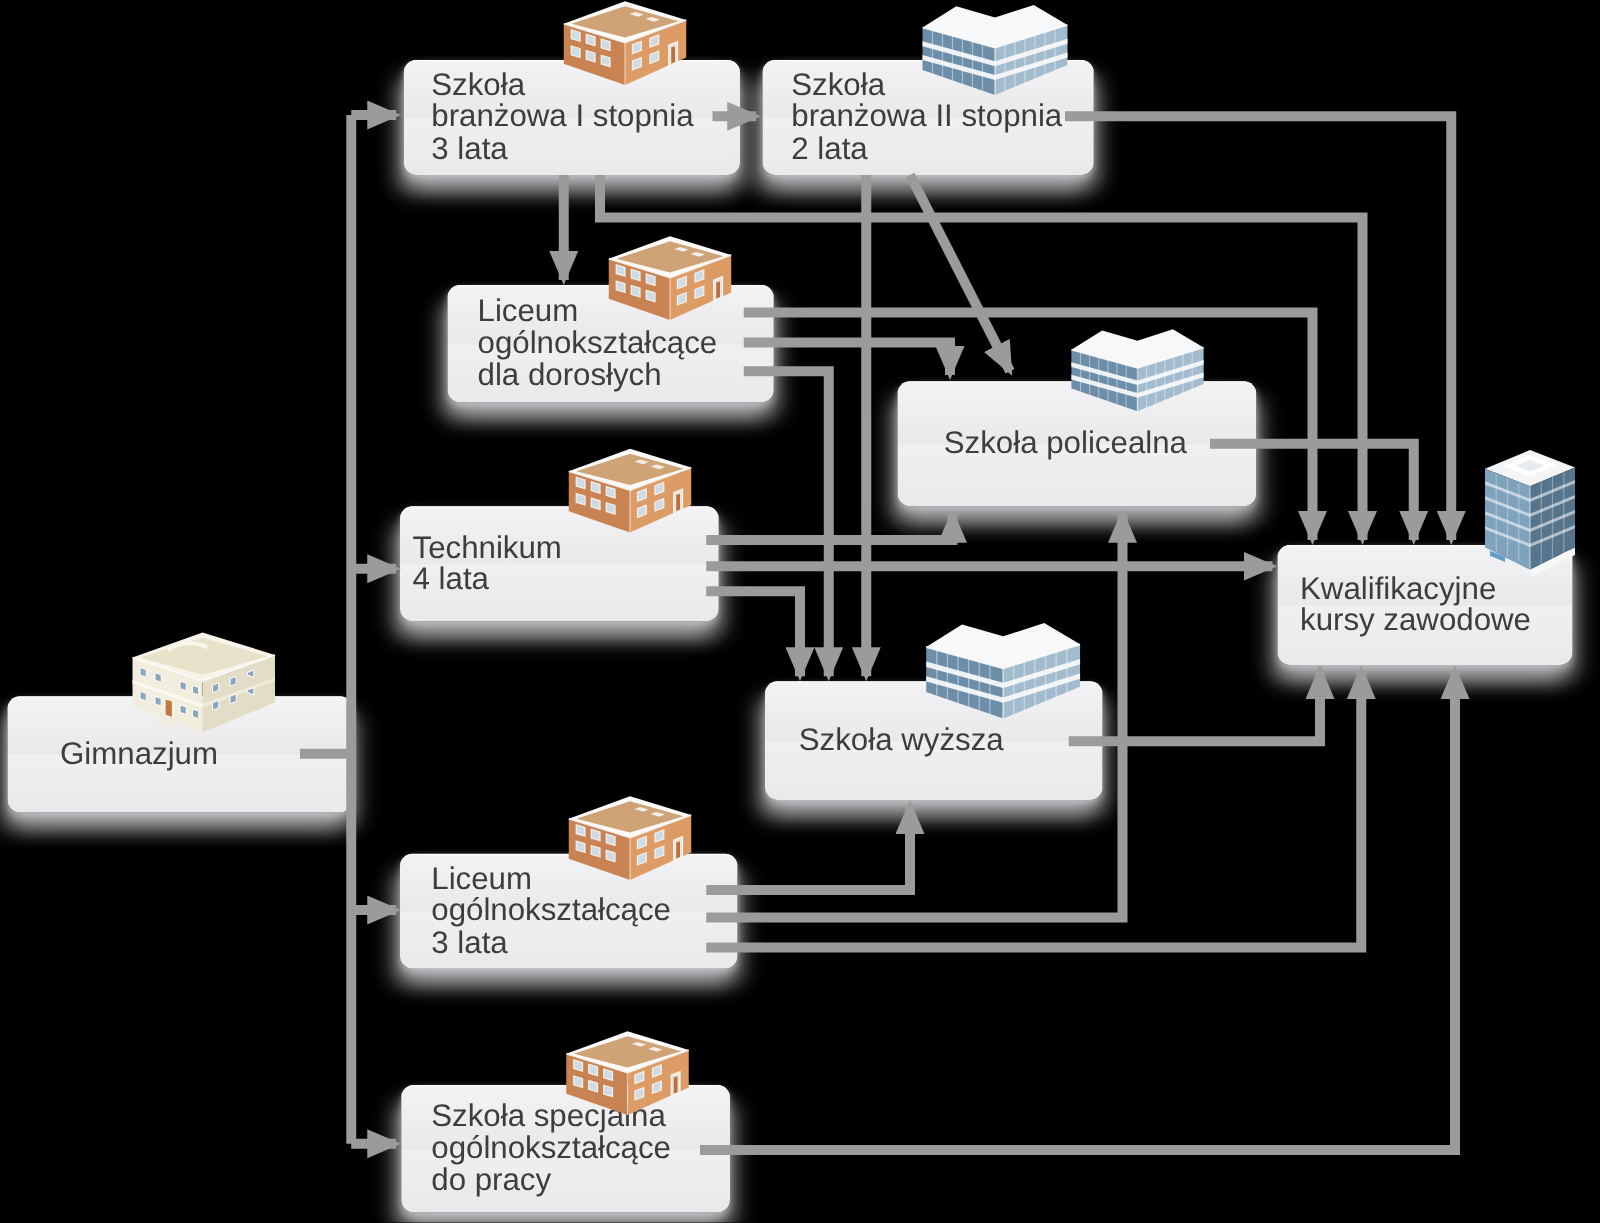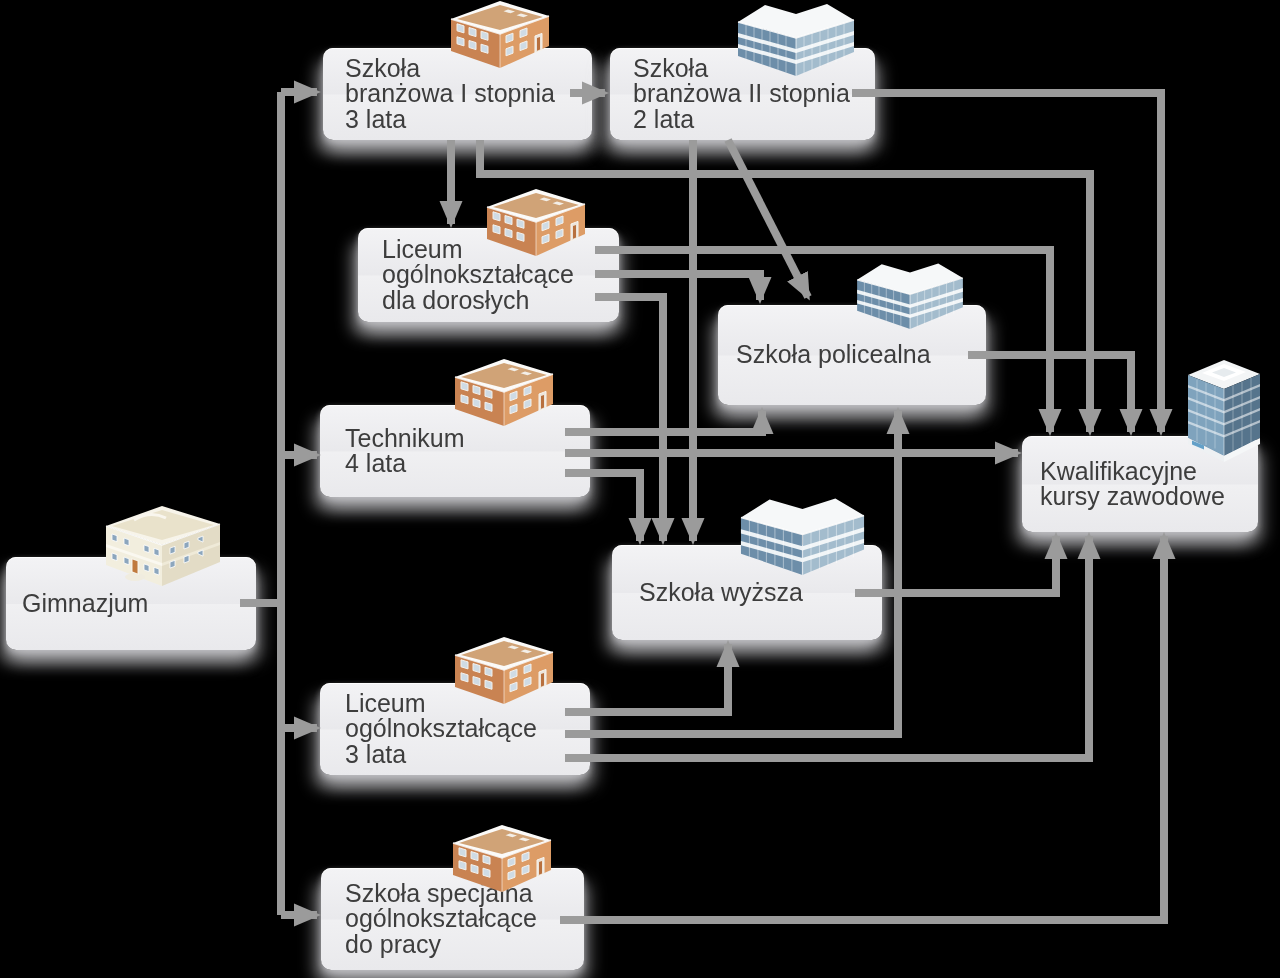--- a/index.html
+++ b/index.html
@@ -21,23 +21,23 @@
                 inset 0 1px 0 rgba(255,255,255,.9);
     display:flex;align-items:center;
     color:#3d3d3d;font-size:25px;line-height:25.5px;
   }
   .node .label{white-space:pre-line;}
   .icon{position:absolute;z-index:3;}
 
   #n-branzowa1{left:323px;top:48px;width:247px;height:92px;padding-left:22px;}
   #n-branzowa2{left:610px;top:48px;width:242px;height:92px;padding-left:23px;}
   #n-lodor{left:358px;top:228px;width:237px;height:94px;padding-left:24px;}
-  #n-policealna{left:718px;top:305px;width:250px;height:100px;padding-left:18px;}
-  #n-technikum{left:320px;top:405px;width:245px;height:92px;padding-left:25px;}
-  #n-gimnazjum{left:6px;top:557px;width:234px;height:93px;padding-left:16px;}
+  #n-policealna{left:718px;top:305px;width:250px;height:100px;padding-left:37px;}
+  #n-technikum{left:320px;top:405px;width:245px;height:92px;padding-left:10px;}
+  #n-gimnazjum{left:6px;top:557px;width:234px;height:93px;padding-left:42px;}
   #n-kkz{left:1022px;top:436px;width:218px;height:96px;padding-left:18px;}
   #n-wyzsza{left:612px;top:545px;width:243px;height:95px;padding-left:27px;}
   #n-lo3{left:320px;top:683px;width:245px;height:92px;padding-left:25px;}
   #n-specjalna{left:321px;top:868px;width:239px;height:102px;padding-left:24px;}
 
   #i-branzowa1{left:448px;top:0px;}
   #i-branzowa2{left:728px;top:-4px;}
   #i-lodor{left:484px;top:188px;}
   #i-policealna{left:848px;top:256px;}
   #i-technikum{left:452px;top:358px;}

